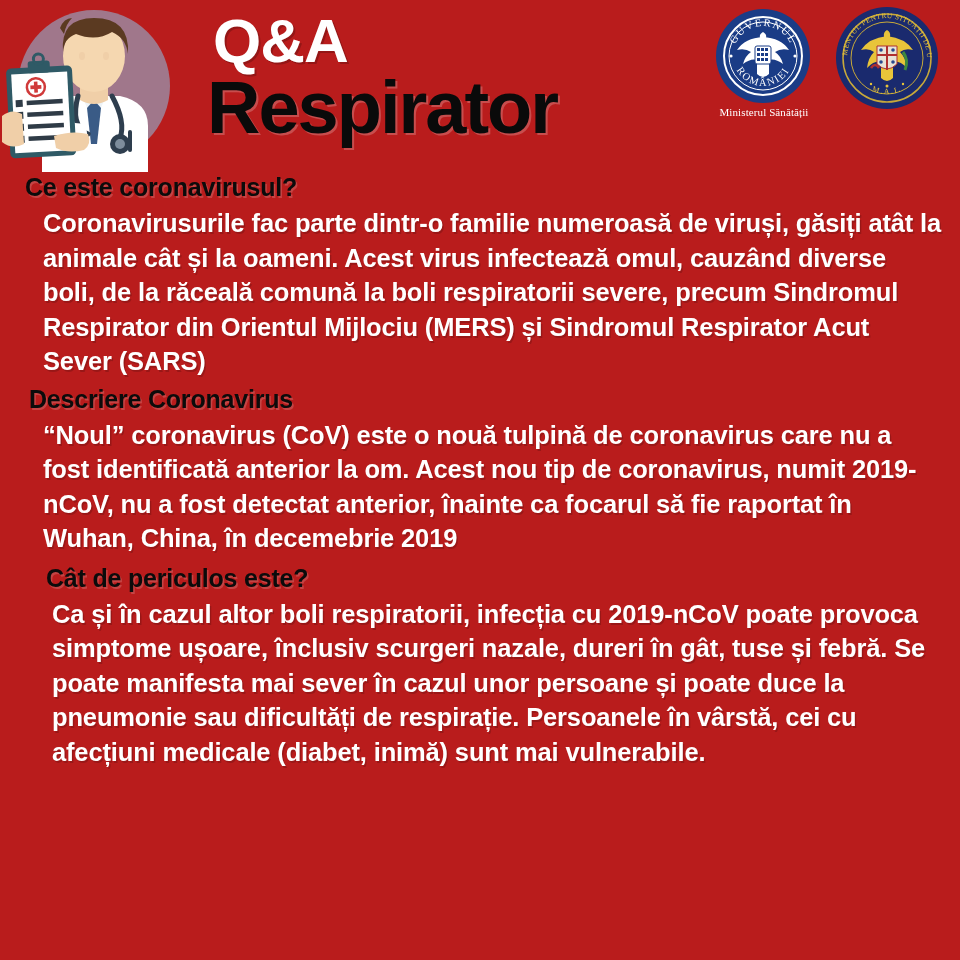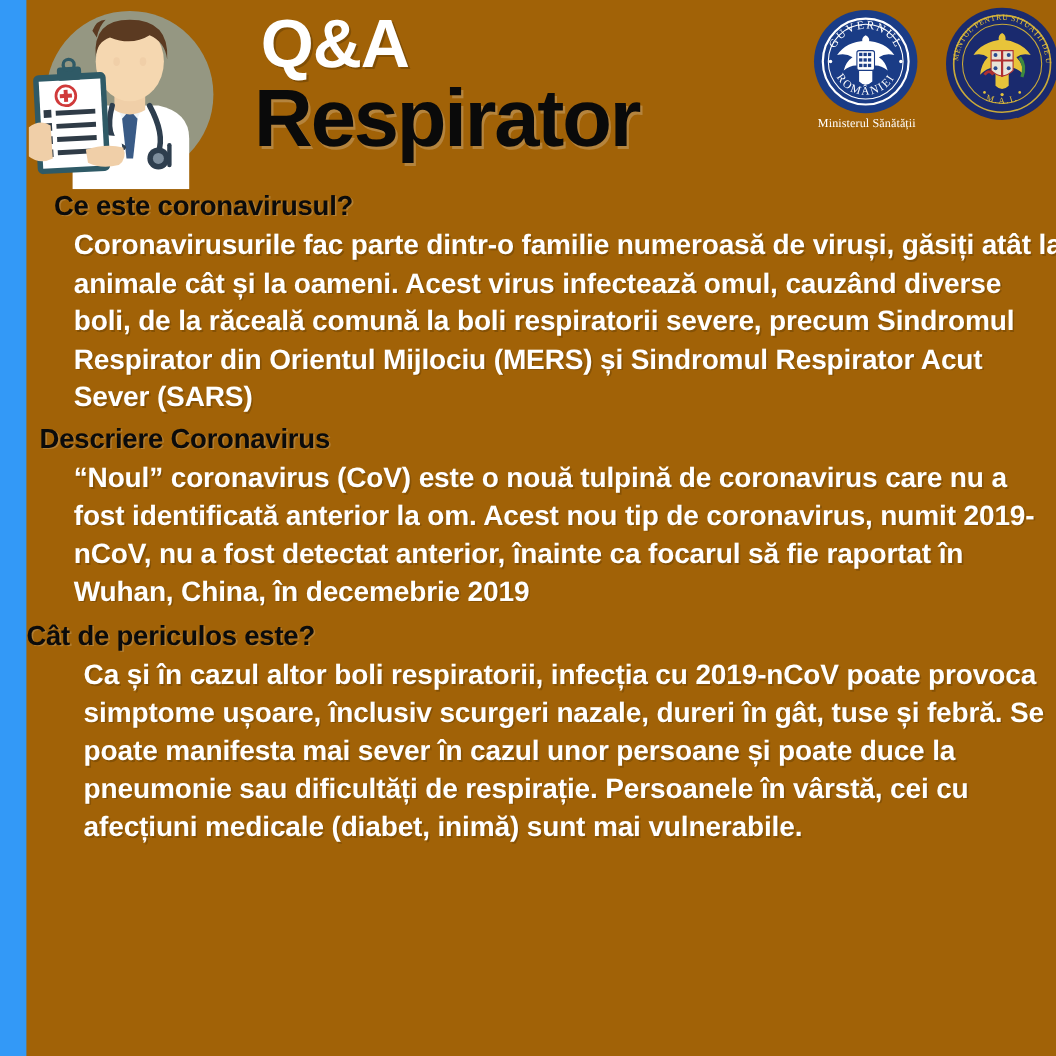--- a/index.html
+++ b/index.html
@@ -11,23 +11,22 @@
     height: 960px;
     overflow: hidden;
     background: #3399f7;
     font-family: "Liberation Sans", sans-serif;
     position: relative;
   }
 
   #poster {
     position: absolute;
     inset: 0;
-    background: #a16207;
+    background: #b91c1c;
     overflow: hidden;
-    margin-left: 24px;
   }
 
   
   .header {
     position: absolute;
     left: 0; top: 0;
     width: 960px;
     height: 172px;
   }
 
@@ -102,23 +101,23 @@
     color: #0b0b0b;
     font-weight: bold;
     font-size: 25px;
     line-height: 31px;
     letter-spacing: -0.2px;
     text-shadow: 1.5px 1.5px 0 rgba(255,255,255,0.18);
     margin: 0;
     white-space: nowrap;
   }
   .q-heading.i1 { padding-left: 25px; }
-  .q-heading.i2 { padding-left: 12px; }
+  .q-heading.i2 { padding-left: 29px; }
   .q-heading.i3 { padding-left: 37px; font-size: 24.5px; }
-  .q-heading.i4 { }
+  .q-heading.i4 { padding-left: 46px; }
 
   .a-body {
     color: #ffffff;
     font-weight: bold;
     font-size: 25.5px;
     line-height: 34.5px;
     letter-spacing: -0.15px;
     text-shadow: 1.5px 1.5px 0 rgba(0,0,0,0.17);
     margin: 0;
     padding-left: 43px;

